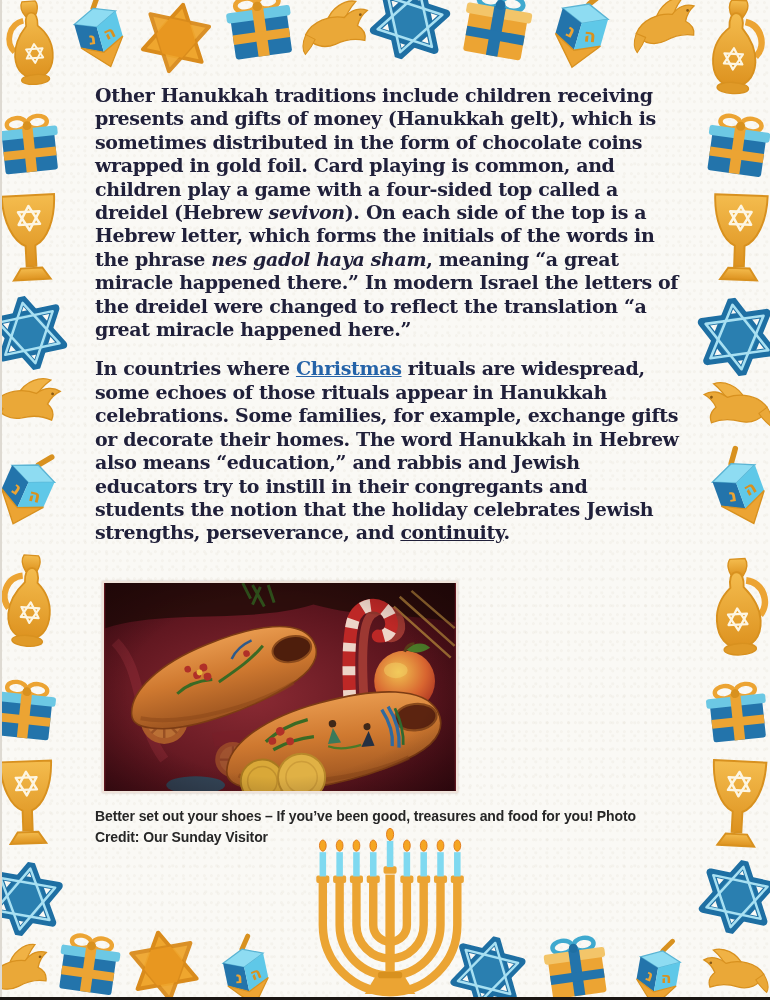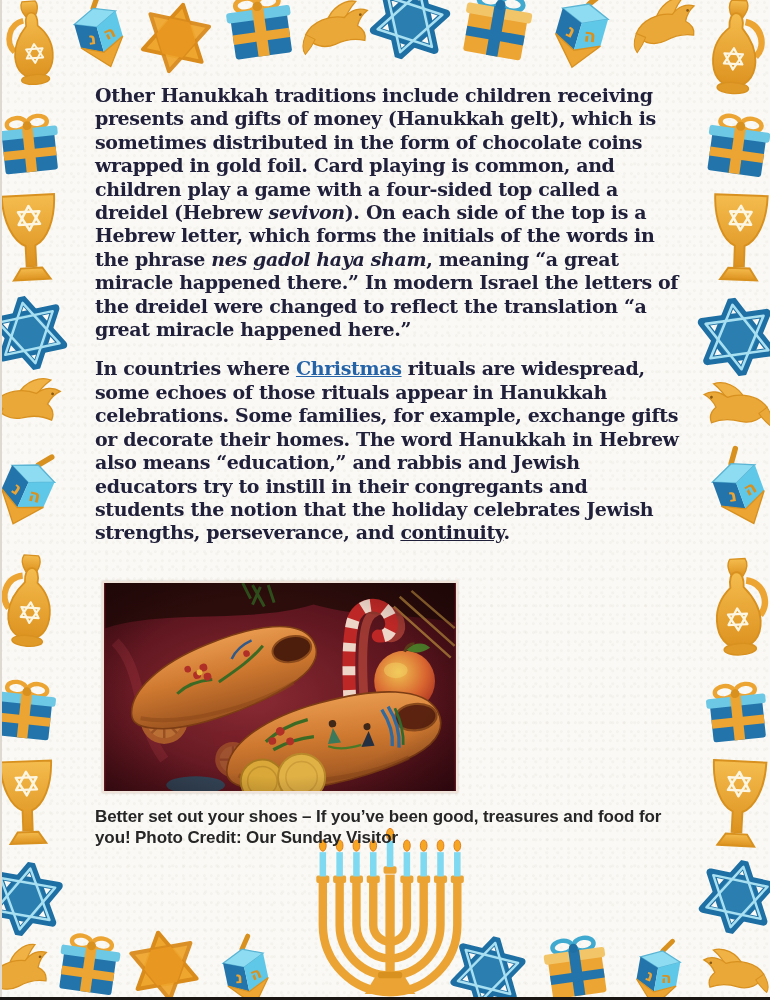--- a/index.html
+++ b/index.html
@@ -36,21 +36,21 @@
     width:352px;height:208px;margin-left:7px;
     border:2px solid #efe3da;
     box-shadow:0 0 2px rgba(120,90,80,.35);
     background:#5e161f;
   }
   .photo svg{display:block;width:100%;height:100%;}
 
   .caption{
     margin-top:13px;width:585px;
     font-family:"Liberation Sans", sans-serif;
-    font-size:17px;line-height:21px;font-weight:600;
+    font-size:14px;line-height:21px;font-weight:600;
     color:#262626;letter-spacing:-0.1px;
   }
   .defs-holder{position:absolute;width:0;height:0;overflow:hidden;}
 </style>
 </head>
 <body>
 
 <div class="page">
 
   <svg class="defs-holder" aria-hidden="true">

